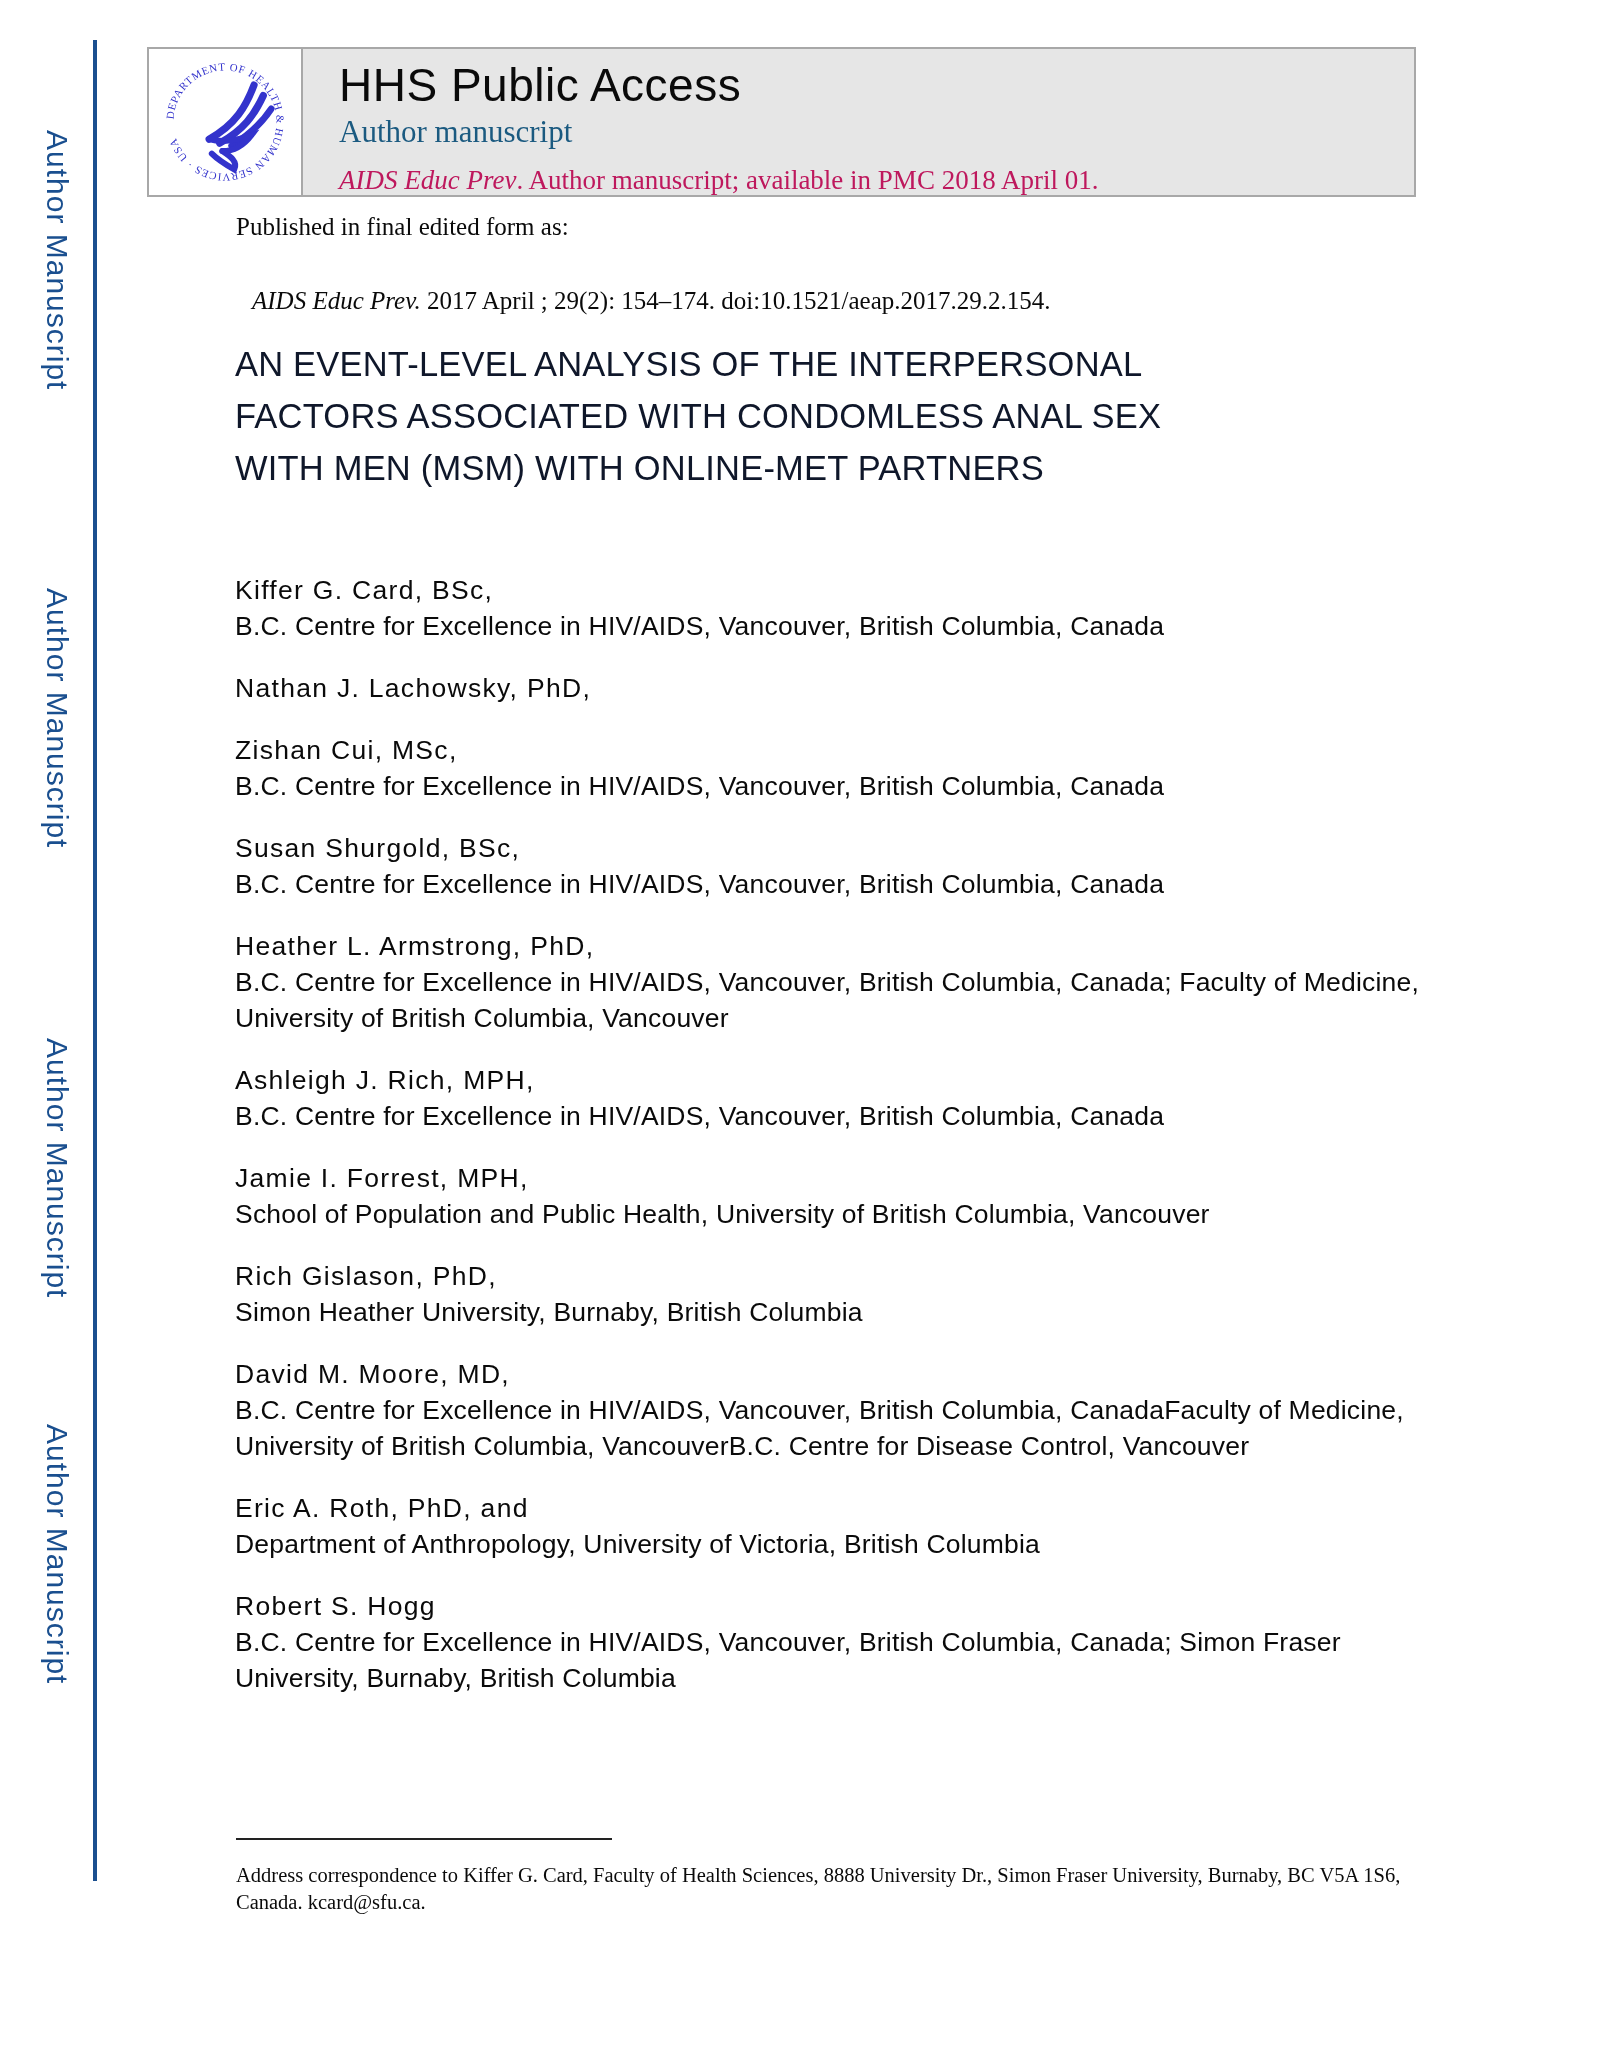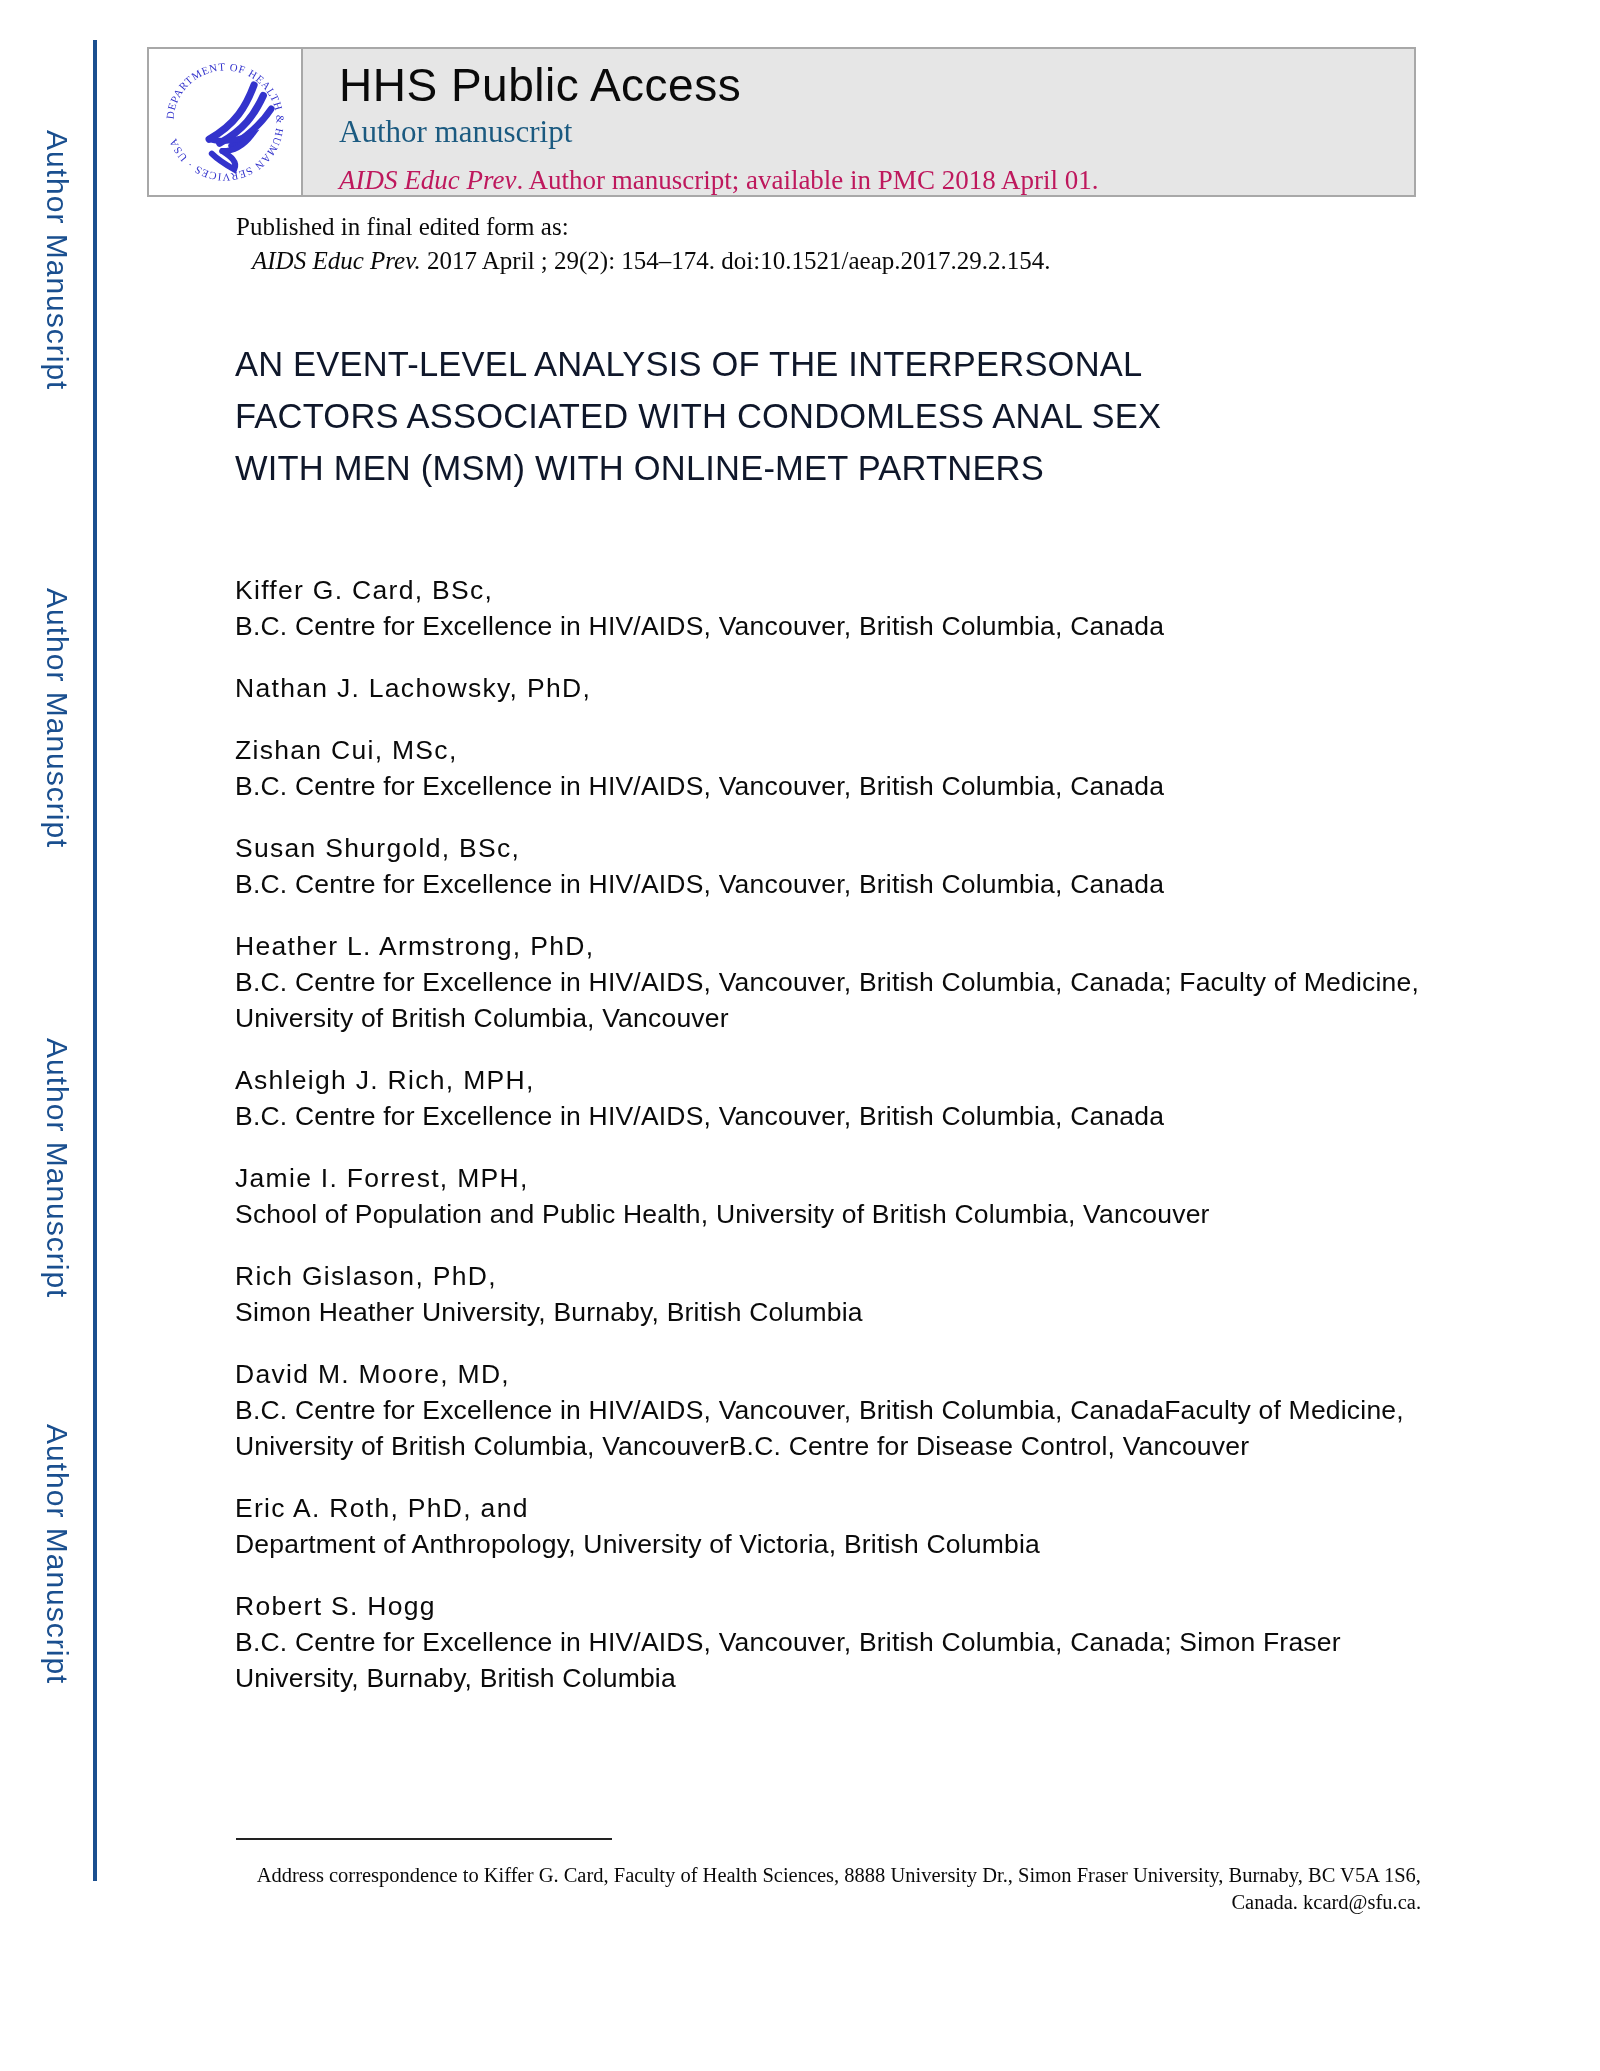--- a/index.html
+++ b/index.html
@@ -42,21 +42,21 @@
     font-family:"Liberation Serif",serif;font-size:27px;color:#be185d;
     margin-top:15px;
   }
   .ital{font-style:italic;}
   
   .published{
     position:absolute;left:236px;top:210px;width:1180px;
     font-family:"Liberation Serif",serif;font-size:25px;color:#0a0a0a;
     line-height:34px;
   }
-  .pub-cite{padding-left:16px;}
+  .pub-cite{padding-left:16px;margin-top:40px;}
   
   .article-title{
     position:absolute;left:235px;top:338px;width:1200px;
     font-size:34.5px;line-height:52px;color:#0f172a;letter-spacing:.2px;
   }
   .article-title .tline{display:block;}
   
   .authors{
     position:absolute;left:235px;top:572px;width:1195px;
     font-size:26.5px;line-height:36px;color:#0a0a0a;
@@ -66,21 +66,20 @@
   .author-affil{letter-spacing:.2px;}
   
   .footer-rule{
     position:absolute;left:236px;top:1838px;width:376px;height:0;
     border-top:2px solid #222;
   }
   .footer-note{
     position:absolute;left:236px;top:1862px;width:1185px;
     font-family:"Liberation Serif",serif;font-size:20.5px;line-height:27px;
     color:#0a0a0a;
-    text-align:right;
   }
 </style>
 </head>
 <body>
 
 <div class="sidebar-line"></div>
 <div class="sidebar-label sl1">Author Manuscript</div>
 <div class="sidebar-label sl2">Author Manuscript</div>
 <div class="sidebar-label sl3">Author Manuscript</div>
 <div class="sidebar-label sl4">Author Manuscript</div>

